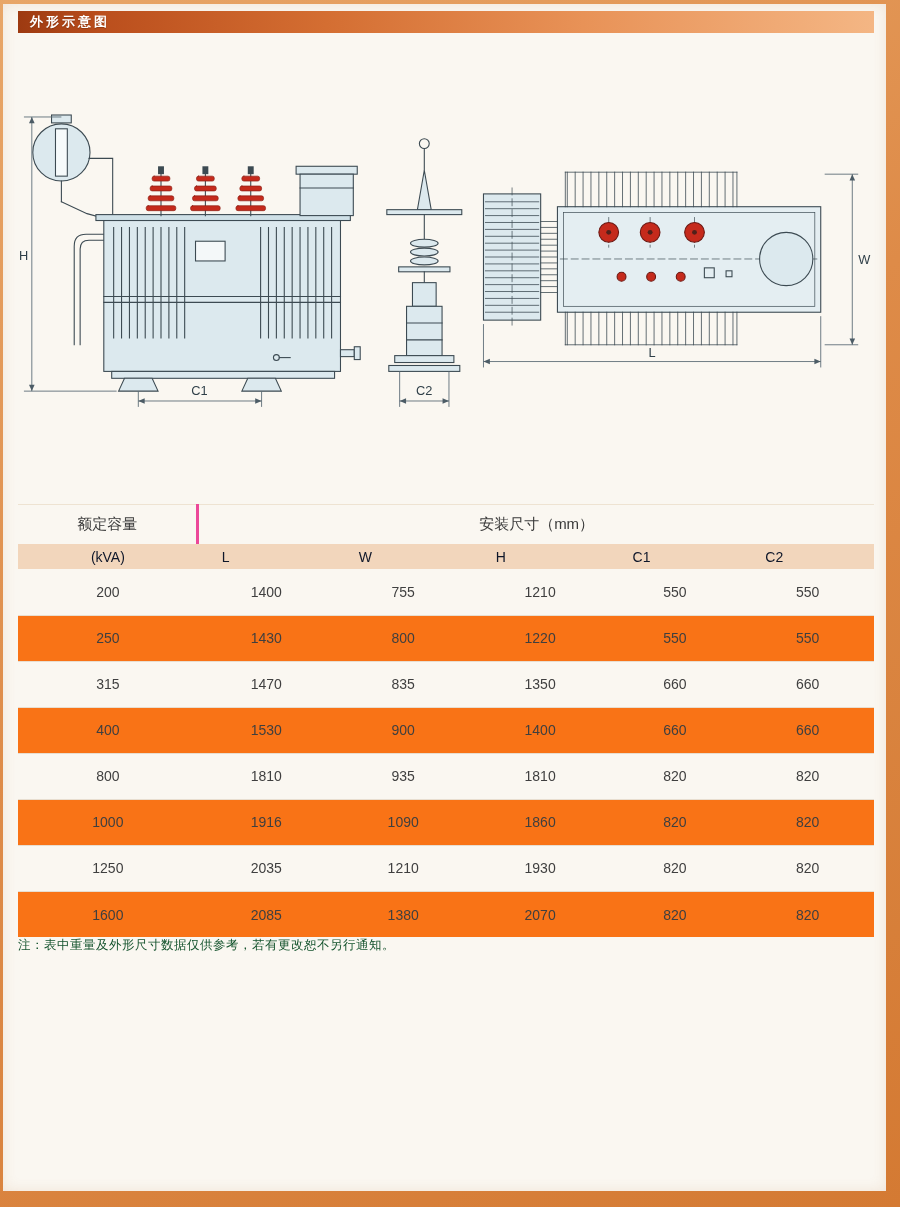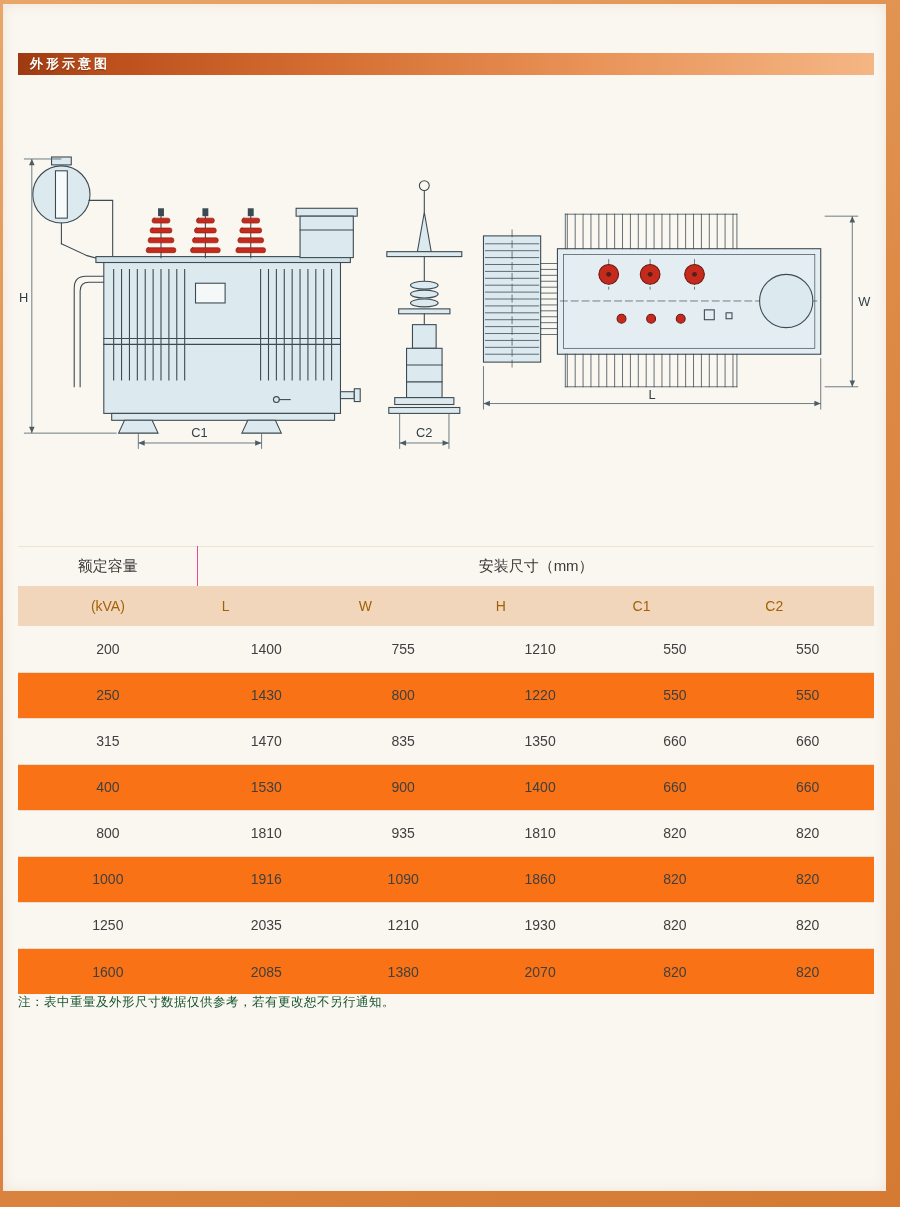--- a/index.html
+++ b/index.html
@@ -12,42 +12,41 @@
   .page {
     position:absolute; left:3px; top:4px; right:14px; bottom:16px;
     background:#faf7f1;
     box-shadow:inset 0 0 14px rgba(185,115,55,.14);
   }
   .content { padding:7px 12px 0 15px; }
 
   .section-bar {
     height:22px; display:flex; align-items:center;
     background:linear-gradient(90deg,#9d3a11 0%,#bb4f1d 10%,#d46e32 36%,#e89257 66%,#f4b684 100%);
-    margin-top:42px;
   }
   .section-title {
     color:#ffffff; font-size:13px; font-weight:bold; letter-spacing:3px;
     padding-left:12px; text-shadow:0 1px 1px rgba(90,30,0,.45);
   }
 
   .diagram-wrap { margin-top:11px; }
   svg.diagram { display:block; width:100%; height:auto; }
   .dtext { font-size:13px; fill:#2f3f48; }
 
   .section2 { margin-top:36px; }
 
   table.dims {
     width:100%; border-collapse:collapse; table-layout:fixed;
     margin-top:26px; border-top:1px solid #eee3d2;
   }
   table.dims th { font-weight:normal; }
   tr.hrow1 th { height:40px; font-size:15px; color:#3a3a3a; }
-  tr.hrow1 th.col-kva { border-right:1px solid #ec4899; }
+  tr.hrow1 th.col-kva { border-right:3px solid #ec4899; }
   tr.hrow2 th {
-    height:40px; background:#f2d6bc; font-size:14px; color:#a16207;
+    height:25px; background:#f2d6bc; font-size:14px; color:#0f172a;
     text-align:left; padding-left:24px;
   }
   tr.hrow2 th.col-kva { text-align:center; padding-left:0; }
   tbody td {
     height:46px; text-align:center; font-size:14px; color:#3f3f3f;
     border-top:1px solid #e8ded0;
   }
   tbody tr:first-child td { border-top:none; }
   tbody tr.alt { background:#f97316; }
 

